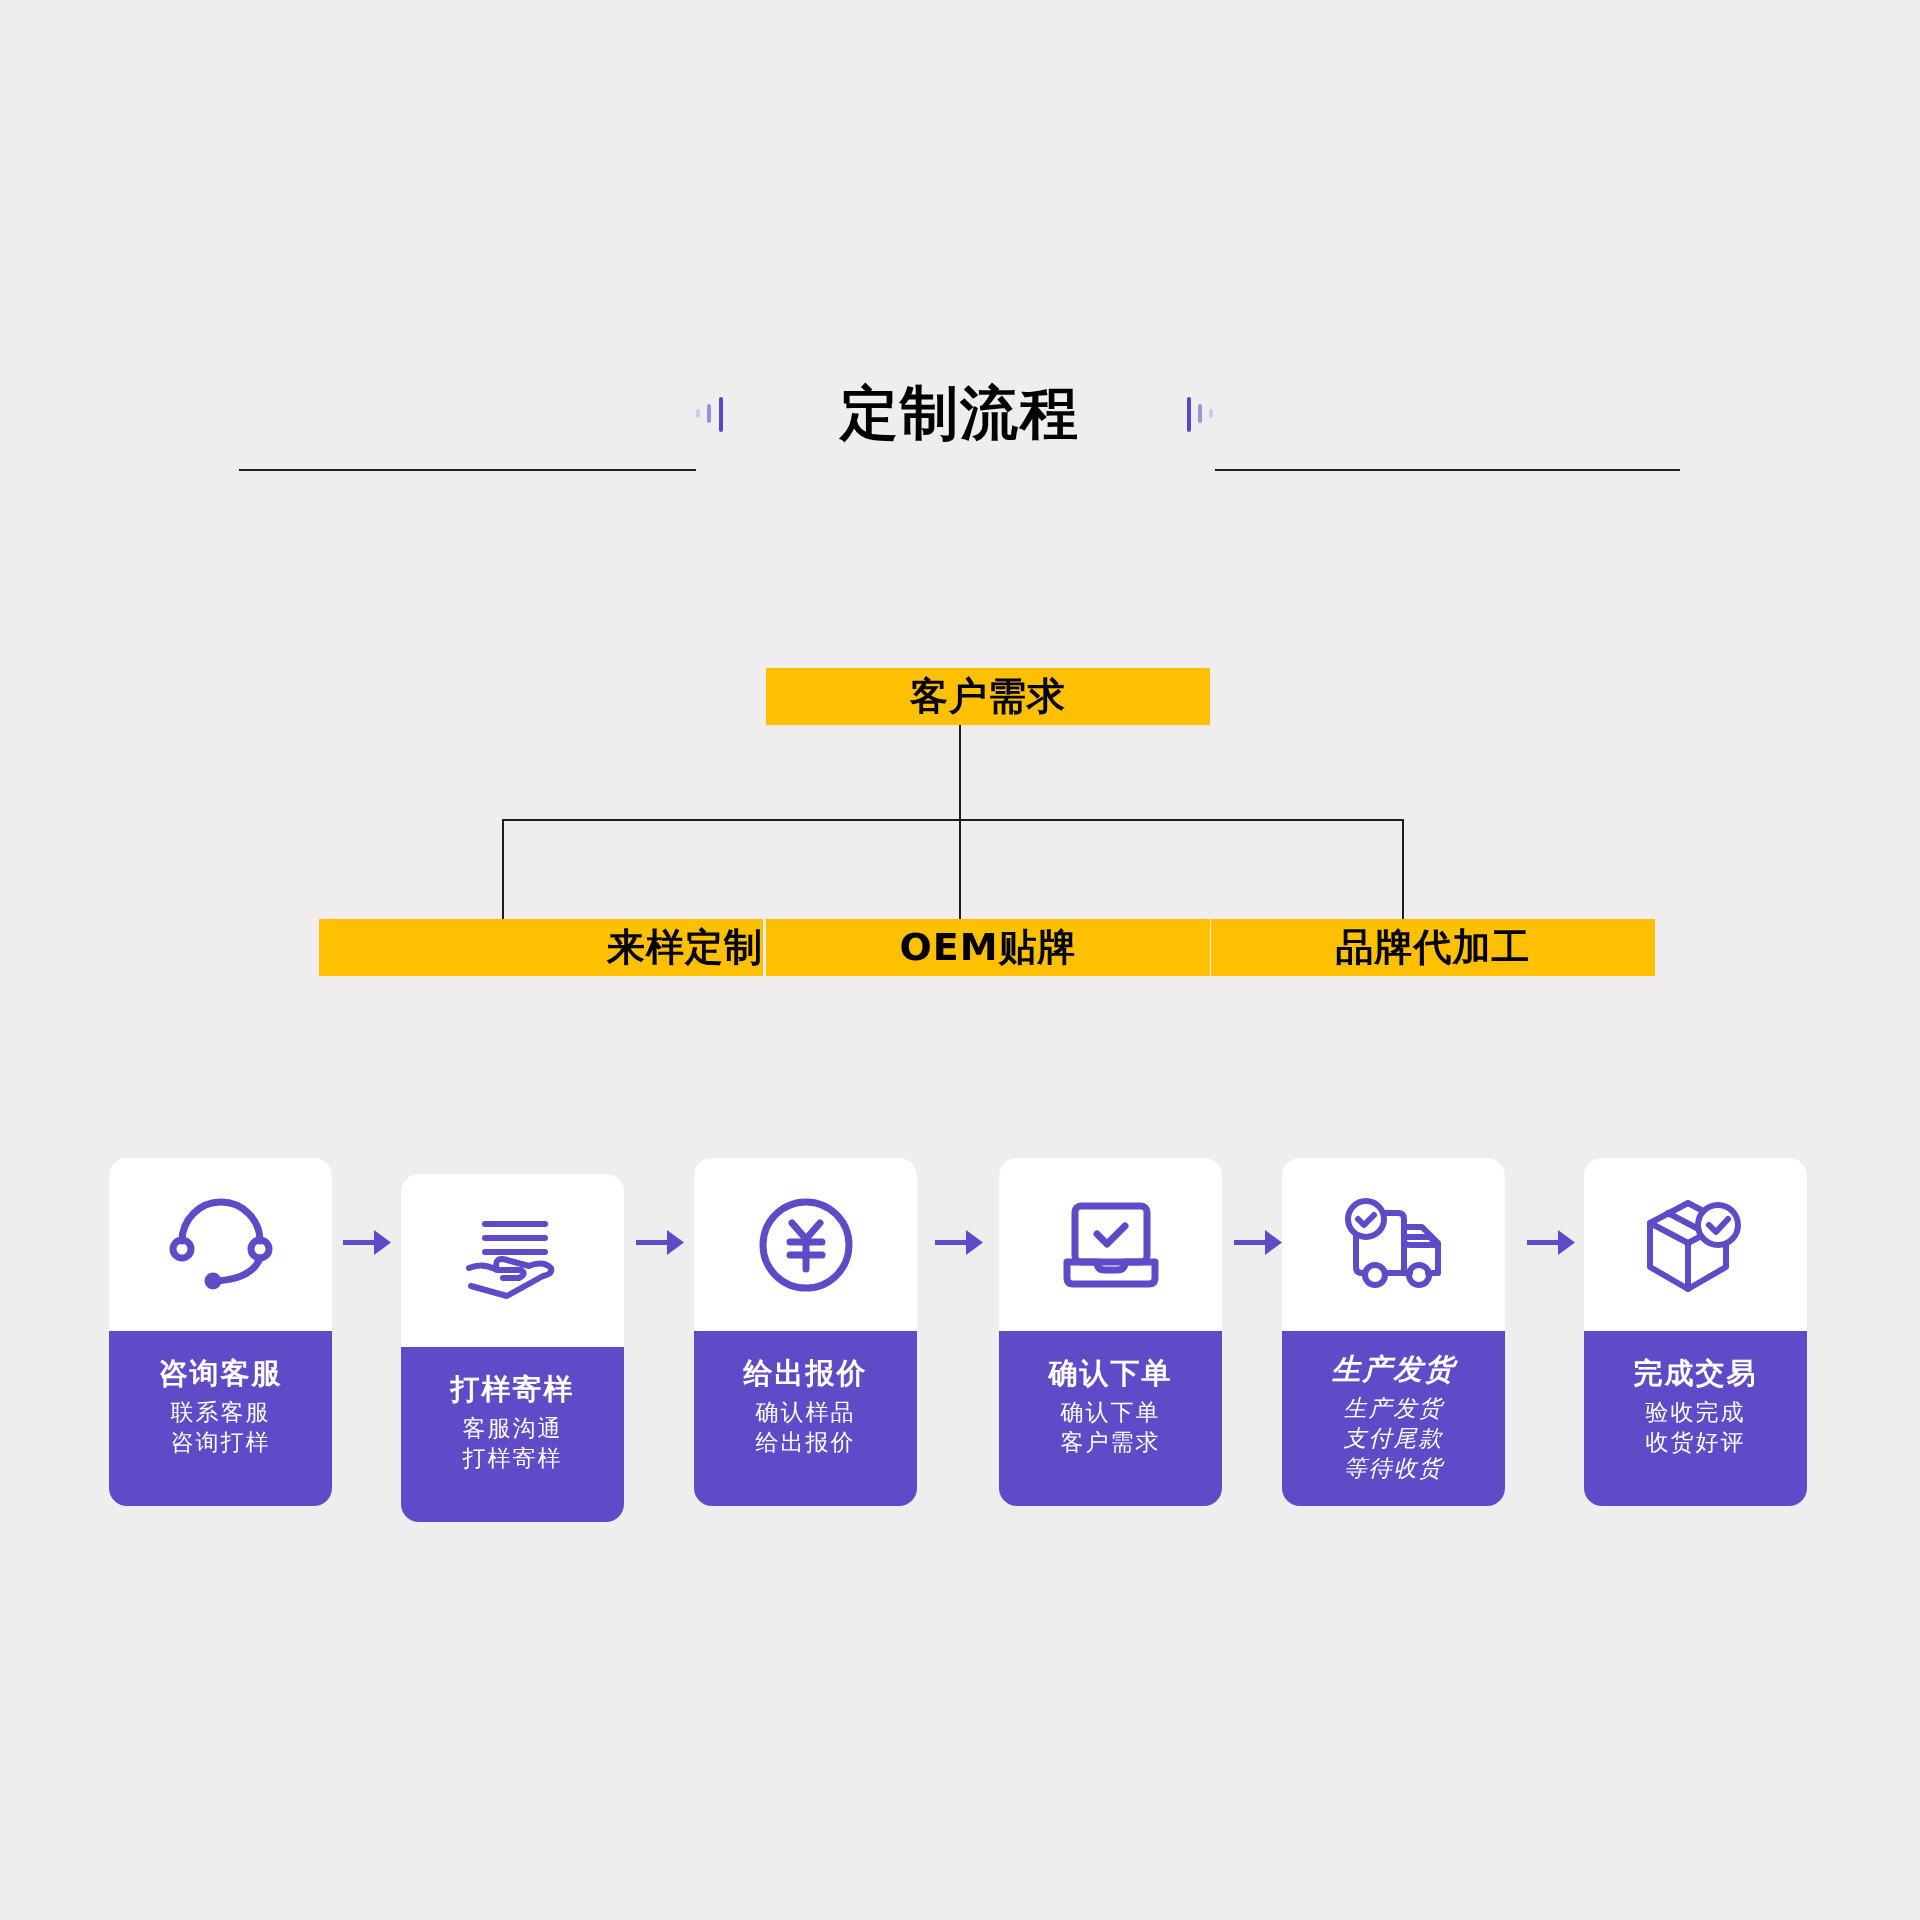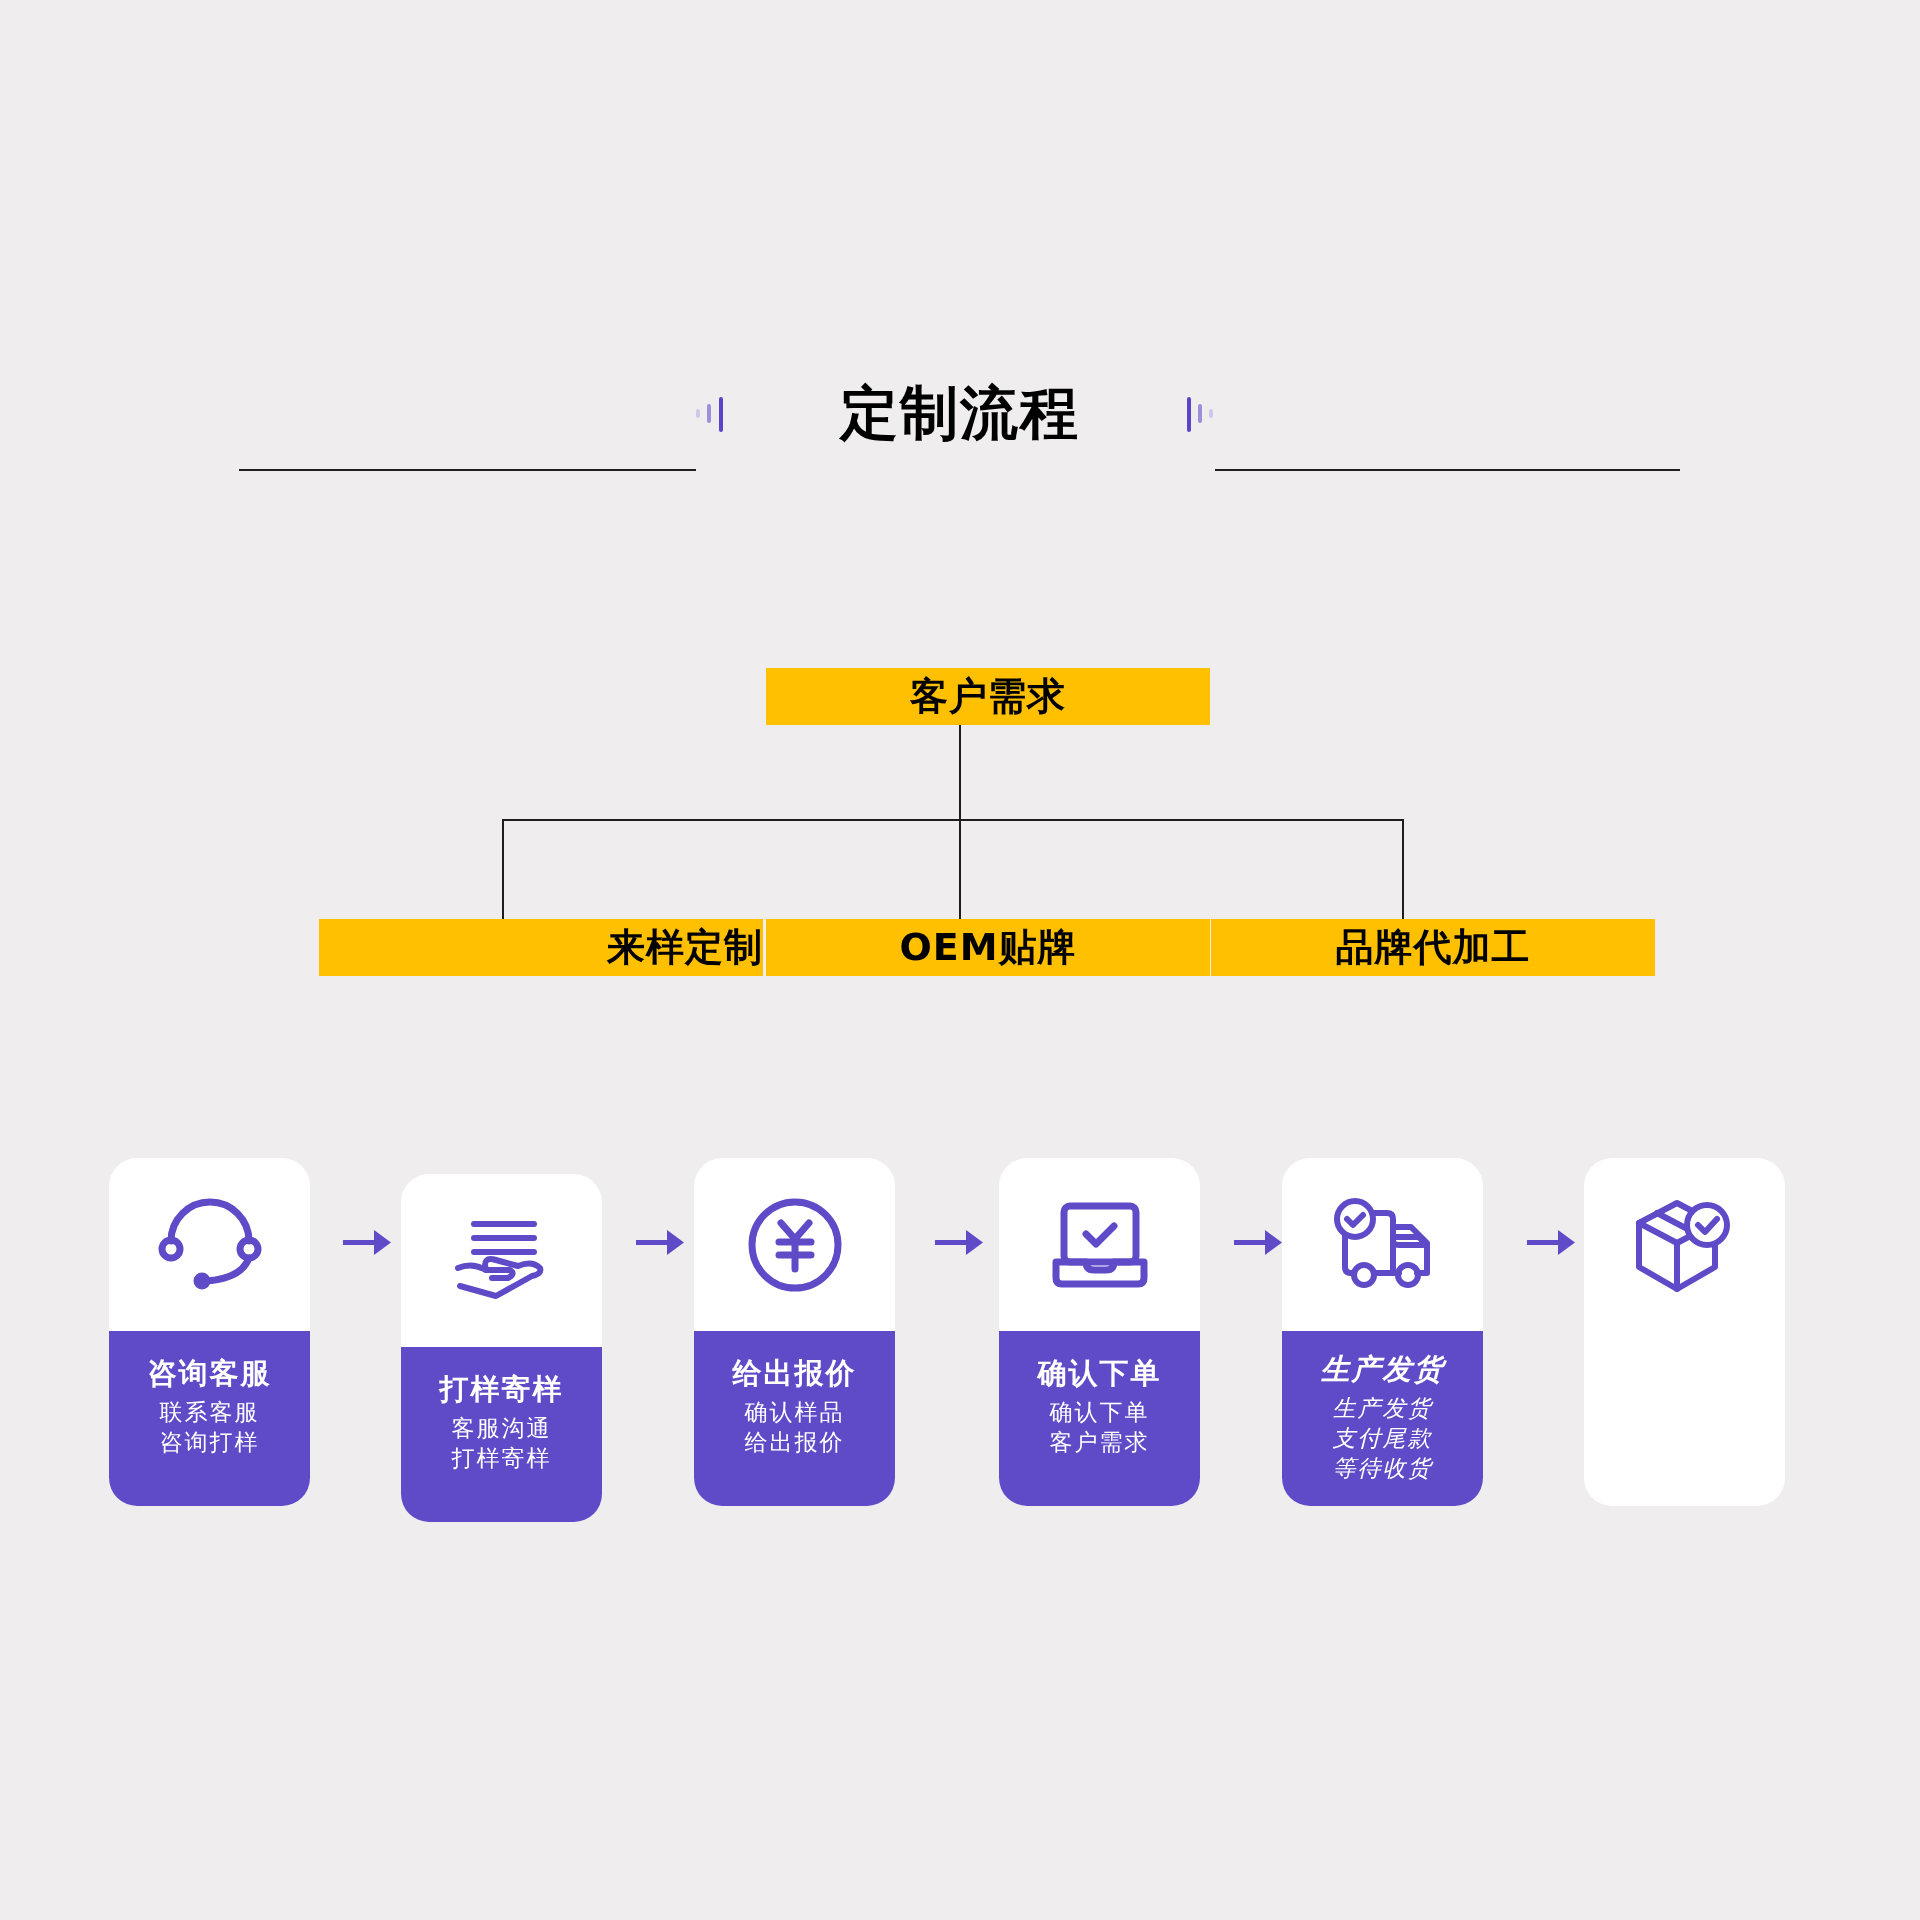--- a/index.html
+++ b/index.html
@@ -24,22 +24,22 @@
   .ybox {
     position: absolute; width: 444px; height: 57px; background: #fec000;
     display: flex; align-items: center; justify-content: center;
     font-size: 38px; font-weight: bold; color: #000; letter-spacing: 1px;
   }
   .vline { position: absolute; width: 2px; background: #1e1e1e; }
   .hline { position: absolute; height: 2px; background: #1e1e1e; }
 
   
   .card {
-    position: absolute; top: 1158px; width: 201px; height: 348px;
-    border-radius: 28px; overflow: hidden; background: #ffffff;
+    position: absolute; top: 1158px; width: 223px; height: 348px;
+    border-radius: 18px; overflow: hidden; background: #ffffff;
   }
   .card-top { height: 173px; display: flex; align-items: center; justify-content: center; }
   .card-bottom {
     height: 175px; background: #5f4bc7; color: #fff; text-align: center;
     box-sizing: border-box; padding-top: 24px;
   }
   .card-title { font-size: 29px; font-weight: bold; line-height: 36px; letter-spacing: 2px; }
   .card-lines { margin-top: 6px; }
   .card-line { font-size: 23px; line-height: 30px; letter-spacing: 2px; }
 
@@ -218,13 +218,20 @@
       <svg width="100" height="96" viewBox="0 0 100 96" fill="none" stroke="#5f4bc7" stroke-width="6" stroke-linejoin="round" stroke-linecap="round">
         <path d="M42 6 L80 26 L80 70 L42 92 L4 70 L4 26 Z"></path>
         <path d="M4 26 L42 46 L80 26"></path>
         <line x1="42" y1="46" x2="42" y2="92"></line>
         <path d="M22 16 L60 36"></path>
         <circle cx="72" cy="28" r="20" fill="#fff"></circle>
         <path d="M63 28 L70 35 L82 22"></path>
       </svg>
     </span>
   </div>
+  <div class="card-bottom">
+    <div class="card-title">完成交易</div>
+    <div class="card-lines">
+      <div class="card-line">验收完成</div>
+      <div class="card-line">收货好评</div>
+    </div>
+  </div>
 </div>
 
 </body></html>

